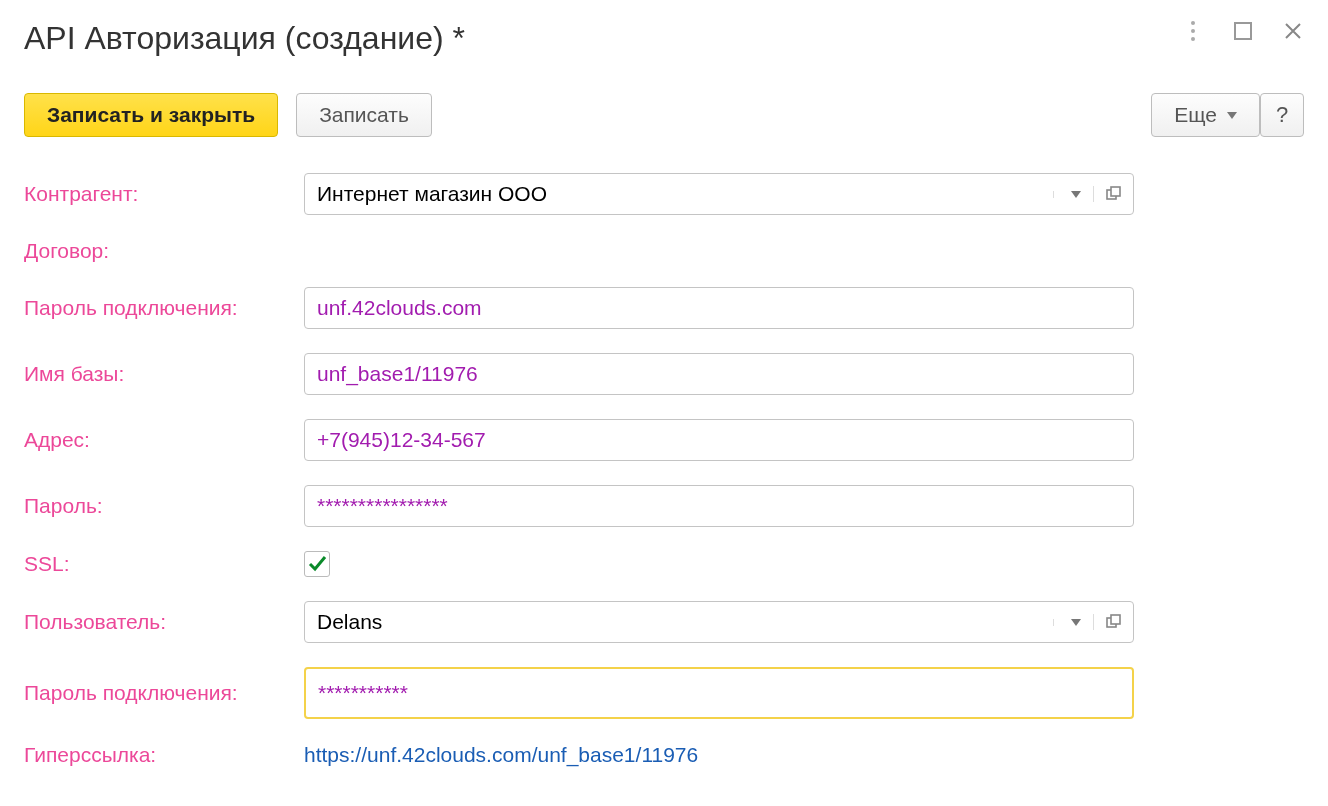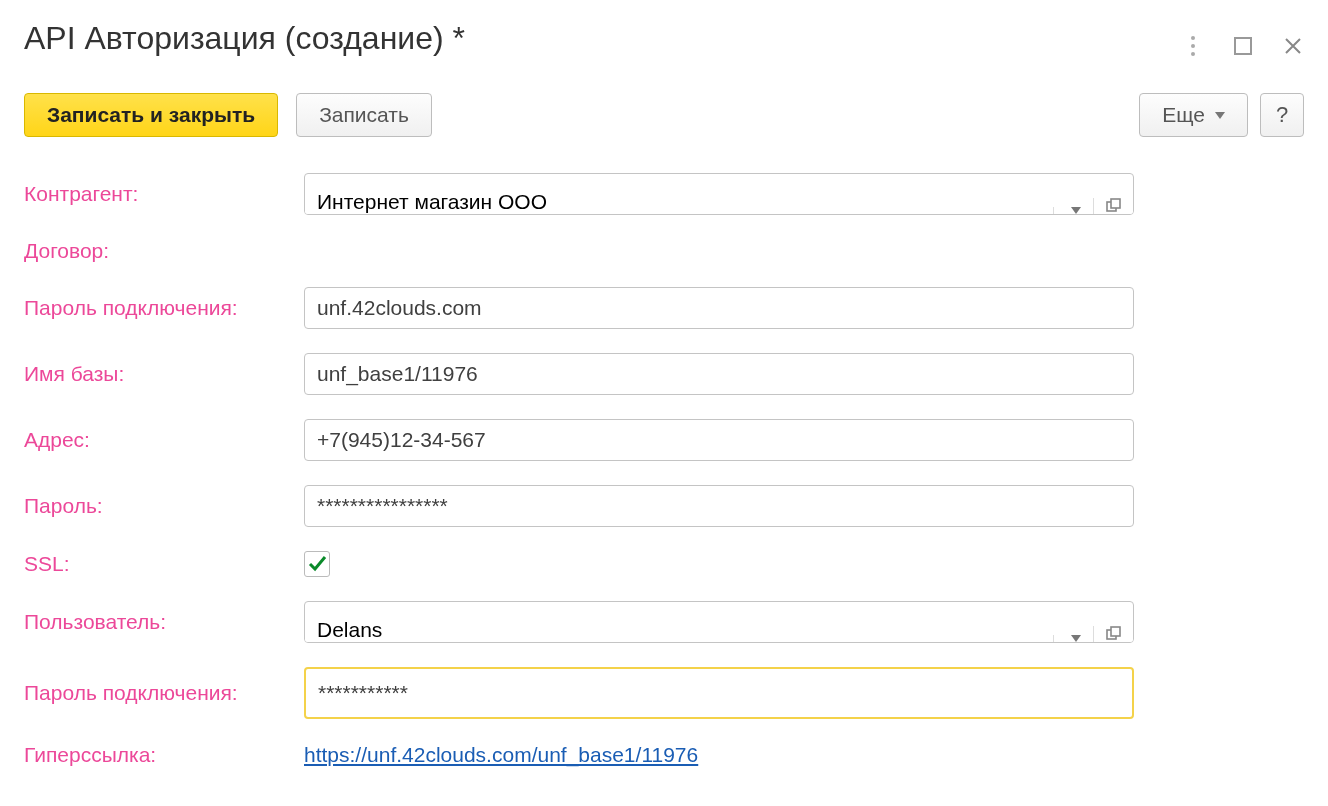--- a/index.html
+++ b/index.html
@@ -7,21 +7,21 @@
     margin: 0;
     padding: 20px 24px;
     font-family: Arial, "Helvetica Neue", Helvetica, sans-serif;
     font-size: 20px;
     color: #333;
     background: #fff;
     width: 1328px;
   }
   .header {
     display: flex;
-    align-items: flex-end;
+    align-items: flex-start;
     justify-content: space-between;
     margin-bottom: 36px;
   }
   .title {
     font-size: 32px;
     font-weight: 400;
     color: #333;
   }
   .header-icons {
     display: flex;
@@ -30,21 +30,21 @@
     color: #888;
   }
   .header-icons .icon { cursor: pointer; display:flex; align-items:center; justify-content:center; width:22px; height:22px; }
   .toolbar {
     display: flex;
     align-items: flex-end;
     justify-content: space-between;
     margin-bottom: 36px;
   }
   .toolbar-left { display: flex; gap: 18px; }
-  .toolbar-right { display: flex; gap: 12px; }
+  .toolbar-right { display: flex; }
   .btn {
     display: inline-flex;
     align-items: center;
     justify-content: center;
     height: 44px;
     padding: 0 22px;
     border: 1px solid #bdbdbd;
     border-radius: 4px;
     background: linear-gradient(#fdfdfd, #f0f0f0);
     font-size: 21px;
@@ -83,32 +83,32 @@
     display: flex;
     align-items: stretch;
   }
   .input {
     flex: 1;
     height: 42px;
     padding: 0 12px;
     border: 1px solid #c4c4c4;
     border-radius: 4px;
     font-size: 21px;
-    color: #404040;
+    color: #a21caf;
     outline: none;
     background: #fff;
   }
   .input-focused {
     border: 2px solid #f4d24a;
     height: 52px;
   }
   .ref-group {
     flex: 1;
     display: flex;
-    align-items: flex-end;
+    align-items: center;
     border: 1px solid #c4c4c4;
     border-radius: 4px;
     height: 42px;
     overflow: hidden;
   }
   .ref-group .ref-input {
     flex: 1;
     border: none;
     padding: 0 12px;
     font-size: 21px;
@@ -130,21 +130,20 @@
     border: 1px solid #bbb;
     border-radius: 3px;
     background: #fff;
     display: flex;
     align-items: center;
     justify-content: center;
     cursor: pointer;
   }
   .link {
     color: #1a5db4;
-    text-decoration: underline;
     font-size: 21px;
     cursor: pointer;
   }
   svg { display: block; }
 </style>
 </head>
 <body>
 
 <div class="header">
   <div class="title">API Авторизация (создание) *</div>

